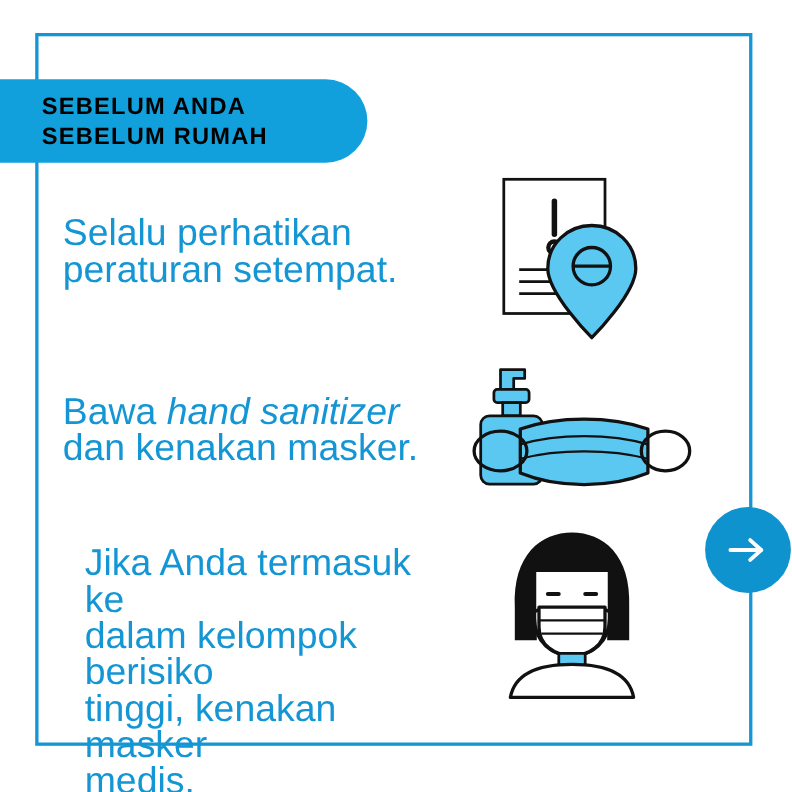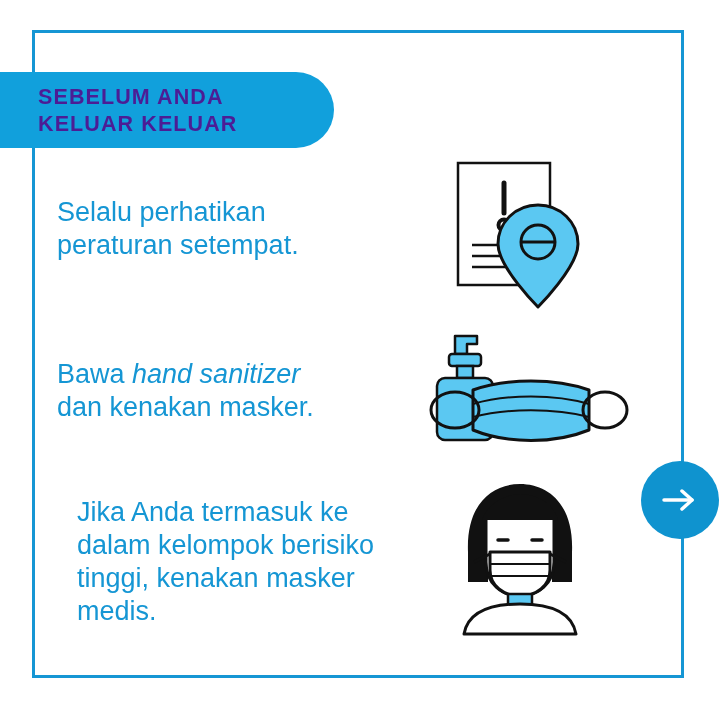--- a/index.html
+++ b/index.html
@@ -35,38 +35,38 @@
     position: absolute;
     left: 0px;
     top: 72px;
     width: 334px;
     height: 76px;
     background: #11a0dc;
     border-top-right-radius: 38px;
     border-bottom-right-radius: 38px;
     box-sizing: border-box;
     padding: 12px 0 0 38px;
-    color: #4c1d95;
+    color: #000000;
   }
   #header-badge .line {
     font-size: 21.5px;
     font-weight: bold;
     letter-spacing: 1.1px;
     line-height: 27px;
     white-space: nowrap;
   }
   
   .row {
     position: absolute;
     display: flex;
     align-items: center;
   }
   .row-text {
     color: #1596d4;
-    font-size: 27px;
+    font-size: 34px;
     line-height: 33px;
     white-space: pre-line;
   }
   .row-text .ital {
     font-style: italic;
   }
   #row-1 { left: 57px; top: 196px; width: 330px; }
   #row-2 { left: 57px; top: 358px; width: 330px; }
   #row-3 { left: 57px; top: 496px; width: 340px; margin-left: 20px; }
 
@@ -94,21 +94,21 @@
 </style>
 </head>
 <body>
 
 <div id="page">
 
   <div id="card-frame"></div>
 
   <div id="header-badge">
     <div class="line">SEBELUM  ANDA</div>
-    <div class="line">KELUAR KELUAR</div>
+    <div class="line">SEBELUM RUMAH</div>
   </div>
 
   <div class="row" id="row-1">
     <div class="row-text">Selalu perhatikan
 peraturan setempat.</div>
   </div>
 
   <div class="art" id="art-1">
     <svg viewBox="0 0 180 170" width="180" height="170">
 

